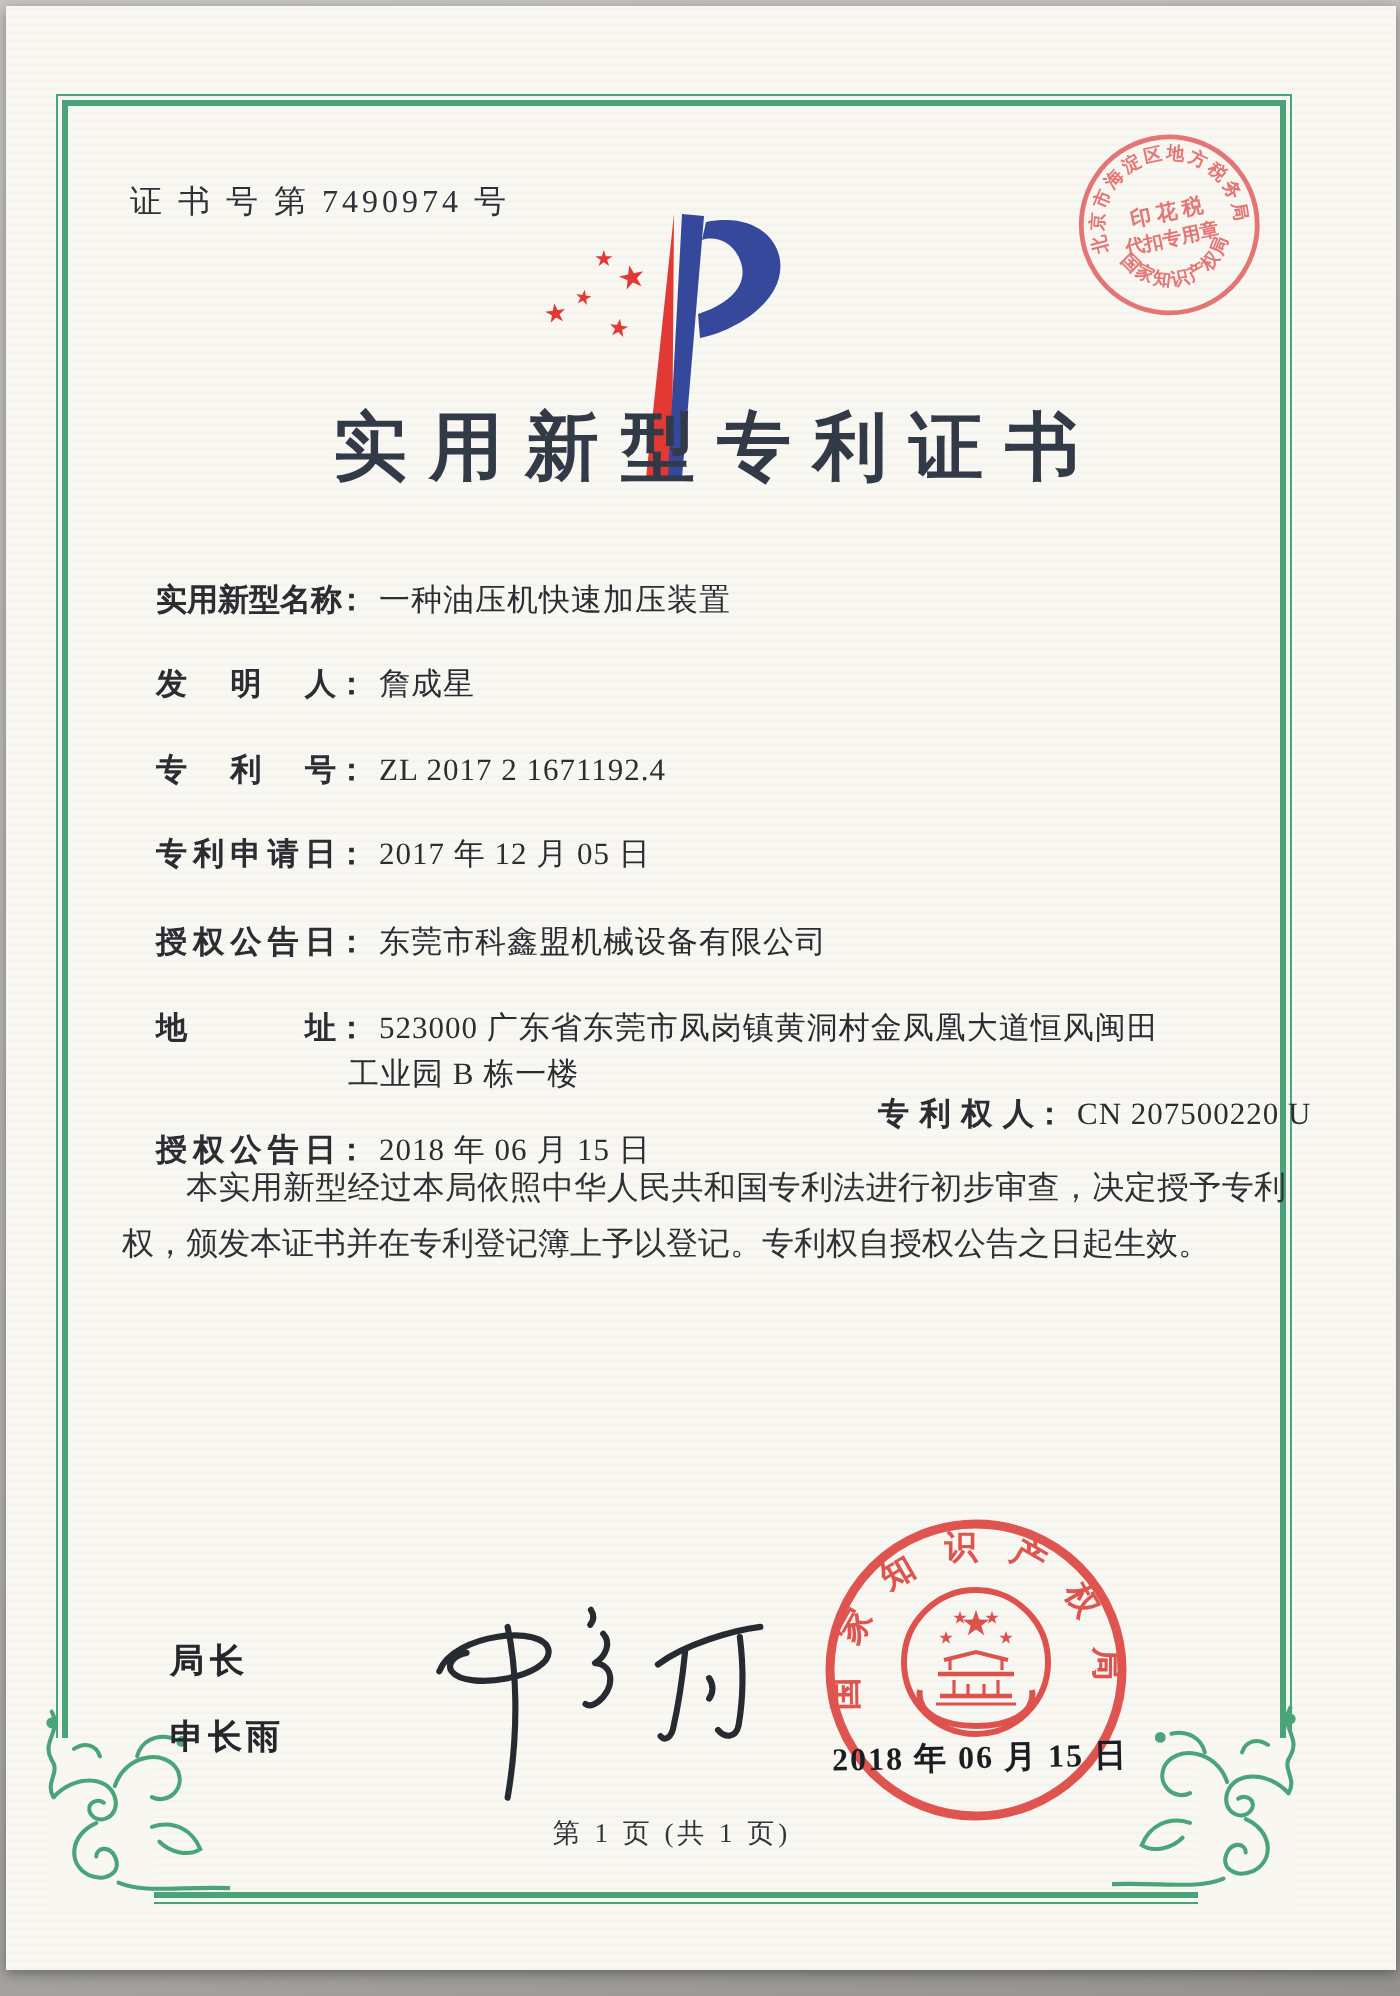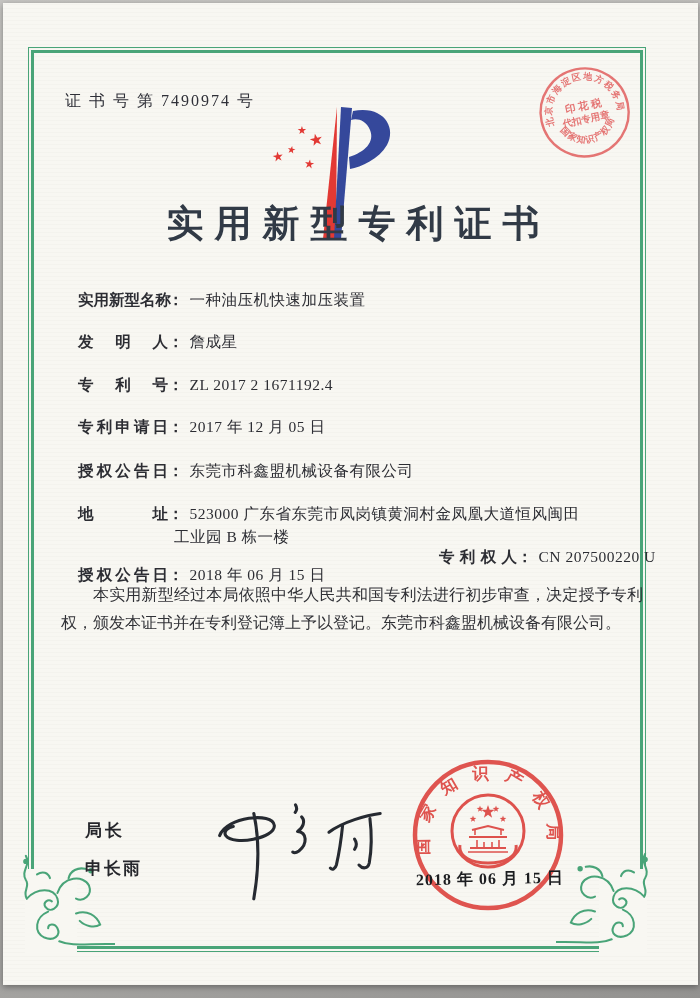--- a/index.html
+++ b/index.html
@@ -155,21 +155,21 @@
   </div>
   <div class="addr2">工业园 B 栋一楼</div>
   <div class="row" style="top:544px;margin-top:18px;">
     <span class="flabel">授权公告日</span><span class="fcolon">：</span><span class="fvalue">2018 年 06 月 15 日</span>
   </div>
   <div class="row" style="left:436px;top:544px;">
     <span class="flabel" style="width:78px;">专利权人</span><span class="fcolon">：</span><span class="fvalue">CN 207500220 U</span>
   </div>
 
   <div class="bodytext">
-    <p>本实用新型经过本局依照中华人民共和国专利法进行初步审查，决定授予专利权，颁发本证书并在专利登记簿上予以登记。东莞市科鑫盟机械设备有限公司。</p>
+    <p>本实用新型经过本局依照中华人民共和国专利法进行初步审查，决定授予专利权，颁发本证书并在专利登记簿上予以登记。专利权自授权公告之日起生效。</p>
   </div>
 
   <div class="officer-title">局长</div>
   <div class="officer-name">申长雨</div>
   <svg class="signature" viewBox="0 0 570 366">
     <g fill="none" stroke="#262a31" stroke-width="9" stroke-linecap="round" stroke-linejoin="round">
       <path d="M60,160 C80,105 215,90 220,130 C224,168 100,190 78,160 C70,148 85,135 100,133"></path>
       <path d="M160,95 C172,150 178,240 160,345"></path>
       <path d="M282,70 C287,78 286,86 281,92"></path>
       <path d="M300,105 C312,118 304,138 288,148 C316,150 318,185 292,205 C285,210 278,211 274,208"></path>
@@ -211,14 +211,15 @@
         <path d="M-19,6 L19,6" stroke-width="2.2"></path>
         <path d="M-11,9 V17 M11,9 V17 M-4,11 V17 M4,11 V17" stroke-width="1.6"></path>
         <path d="M-18,17 H18" stroke-width="2.2"></path>
         <path d="M-20,21 H20" stroke-width="1.4"></path>
         <path d="M-28,14 C-30,26 -16,32 0,32 C16,32 30,26 28,14" stroke-width="3"></path>
       </g>
     </g>
   </svg>
   <div class="seal-date">2018 年 06 月 15 日</div>
 
+  <div class="footer">第 1 页 (共 1 页)</div>
 
 </div>
 
 </body></html>

